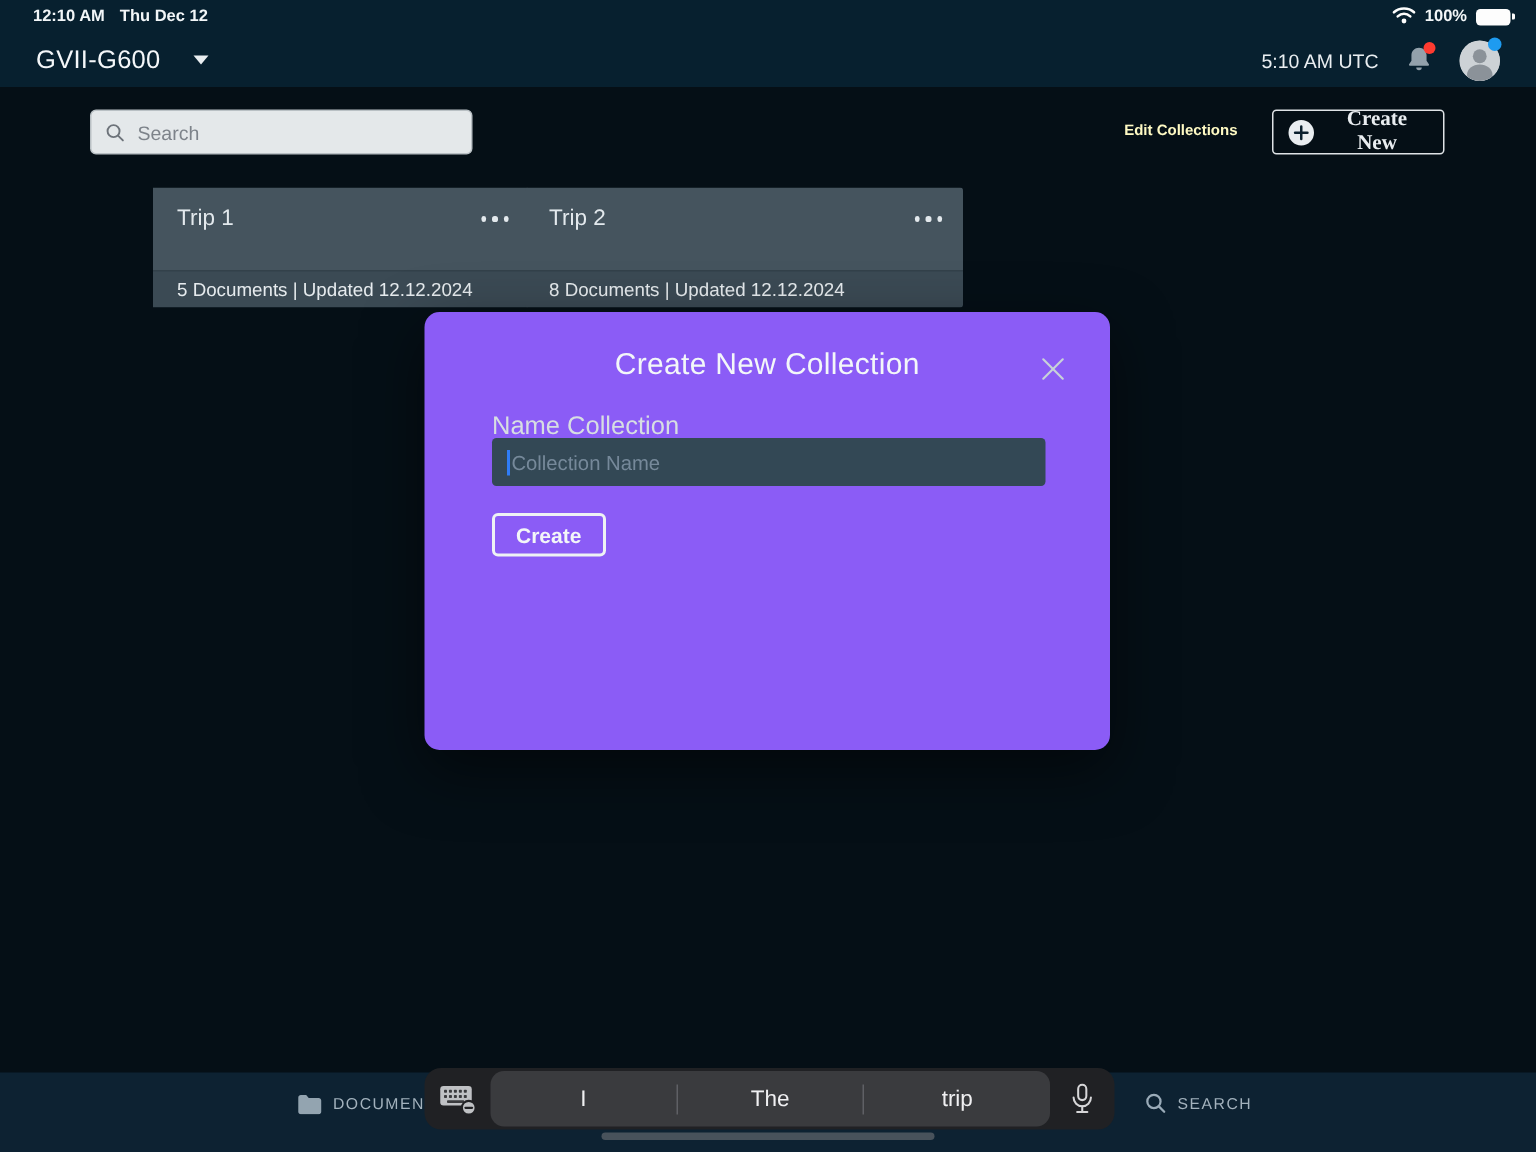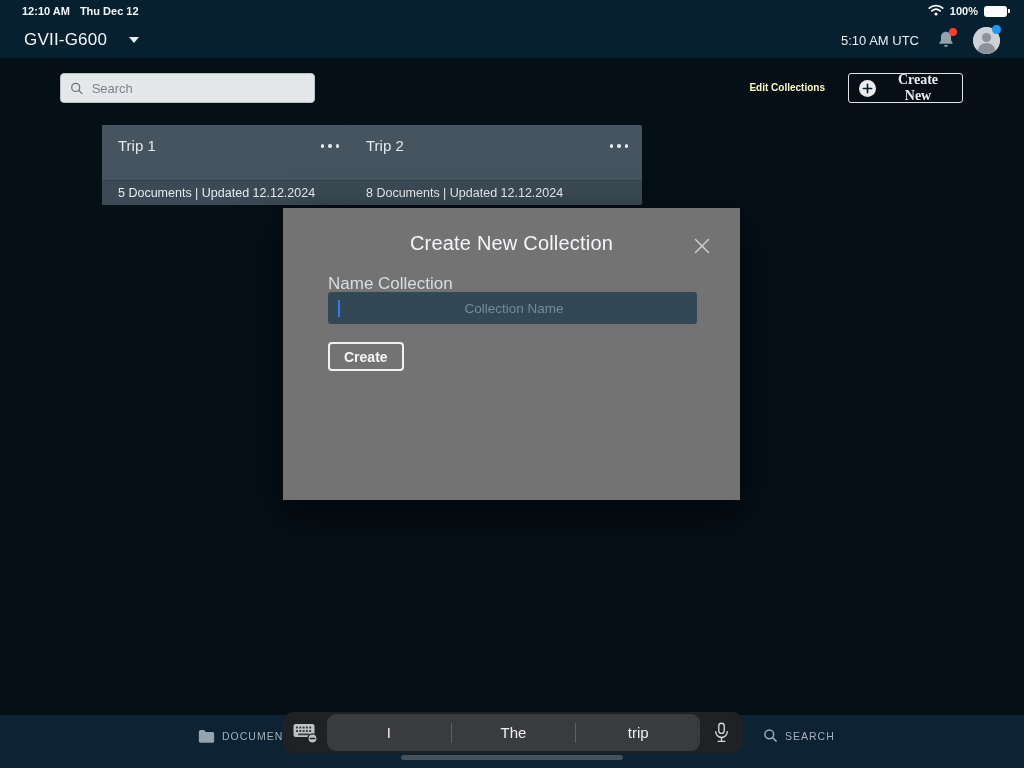--- a/index.html
+++ b/index.html
@@ -81,37 +81,37 @@
   .ellipsis i { width:3.5px; height:3.5px; border-radius:50%; background:#e3e9ed; display:block; }
   .card-foot {
     height:25px; background:#3B4A54; border-top:1px solid #33414a;
     display:flex; align-items:center; padding:0 16px;
     font-size:12.5px; color:#e6ebee;
   }
 
   
   .modal {
     position:absolute; left:283px; top:208px; width:457px; height:292px;
-    background:#737373; border-radius:0; box-shadow:0 14px 40px rgba(0,0,0,.5);
+    background:#8b5cf6; border-radius:10px; box-shadow:0 14px 40px rgba(0,0,0,.5);
   }
   .modal-title {
     position:absolute; left:0; right:0; top:24px; text-align:center;
     font-size:20px; font-weight:500; color:#f3f7f9; letter-spacing:.2px;
   }
   .modal-close { position:absolute; right:27px; top:27px; width:22px; height:22px; cursor:pointer; display:flex; align-items:center; justify-content:center; }
   .field-label2 { position:absolute; left:45px; top:66px; font-size:17px; color:#d7dee2; }
   .modal-input {
     position:absolute; left:45px; top:84px; width:369px; height:32px;
     background:#334855; border:none; border-radius:3px; display:flex; align-items:center; padding:0 10px;
   }
   .text-caret { width:2px; height:17px; background:#2f7cf6; margin-right:1px; animation:blink 1.1s step-end infinite; }
   @keyframes blink { 50% { opacity:0; } }
   .modal-input input {
     border:none; outline:none; background:transparent; width:100%;
-    font-size:13.5px; color:#e6ecef; font-family:"Liberation Sans", sans-serif;text-align:center;
+    font-size:13.5px; color:#e6ecef; font-family:"Liberation Sans", sans-serif;
   }
   .modal-input input::placeholder { color:#76899a; }
   .create-btn {
     position:absolute; left:45px; top:134px; height:29px; padding:0 14px;
     background:transparent; border:2px solid #eef2f4; border-radius:4px;
     color:#f3f6f8; font-size:14px; font-weight:600; font-family:"Liberation Sans", sans-serif; cursor:pointer;
   }
 
   
   .tab-bar { position:absolute; left:0; top:715px; width:1024px; height:53px; background:#0D2232; }

